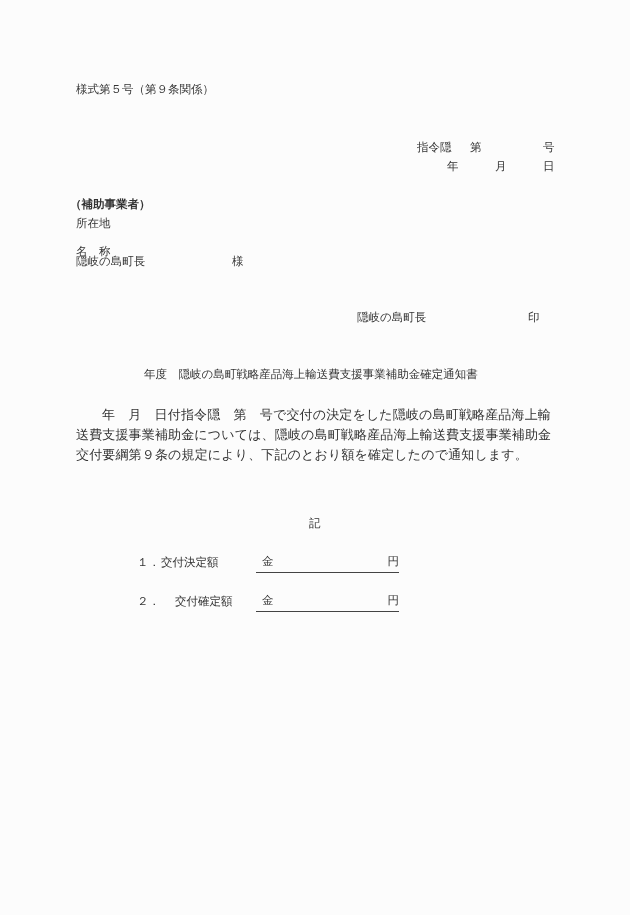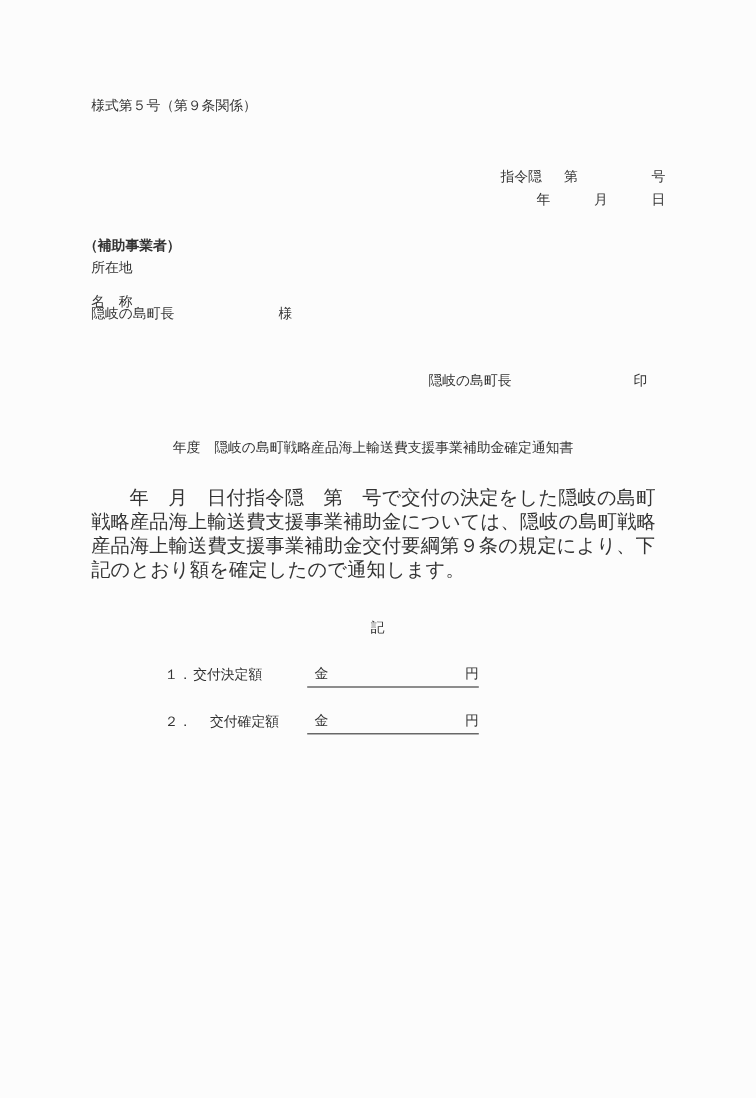--- a/index.html
+++ b/index.html
@@ -19,21 +19,21 @@
     }
     .abs {
       position: absolute;
       white-space: nowrap;
     }
     .para {
       position: absolute;
       left: 76px;
       top: 405px;
       width: 480px;
-      font-size: 16px;
+      font-size: 13px;
       line-height: 20px;
       white-space: normal;
       text-indent: 2em;
       letter-spacing: 0.15px;
     }
     .underline-field {
       position: absolute;
       border-bottom: 1.2px solid #444;
       height: 16px;
     }
@@ -57,21 +57,21 @@
 
 <div class="abs" style="left:70px; top:199px;font-weight:bold;">（補助事業者）</div>
 <div class="abs" style="left:76px; top:218px;">所在地</div>
 <div class="abs" style="left:76px; top:246px;">名　称</div>
 <div class="abs" style="left:76px; top:256px;">隠岐の島町長</div>
 <div class="abs" style="left:232px; top:256px;">様</div>
 
 <div class="abs" style="left:357px; top:312px;">隠岐の島町長</div>
 <div class="abs" style="left:528px; top:312px;">印</div>
 
-<div class="abs" style="left:144px; top:369px;font-family:Liberation Serif, serif;">年度　隠岐の島町戦略産品海上輸送費支援事業補助金確定通知書</div>
+<div class="abs" style="left:144px; top:369px;">年度　隠岐の島町戦略産品海上輸送費支援事業補助金確定通知書</div>
 
 <div class="para">年　月　日付指令隠　第　号で交付の決定をした隠岐の島町戦略産品海上輸送費支援事業補助金については、隠岐の島町戦略産品海上輸送費支援事業補助金交付要綱第９条の規定により、下記のとおり額を確定したので通知します。</div>
 
 <div class="abs" style="left:309px; top:518px;">記</div>
 
 <div class="abs" style="left:137px; top:557px;">１．</div>
 <div class="abs" style="left:161px; top:557px;">交付決定額</div>
 <div class="underline-field" style="left:256px; top:556px; width:143px;">
   <span style="left:6px;">金</span>
   <span style="right:0px;">円</span>

